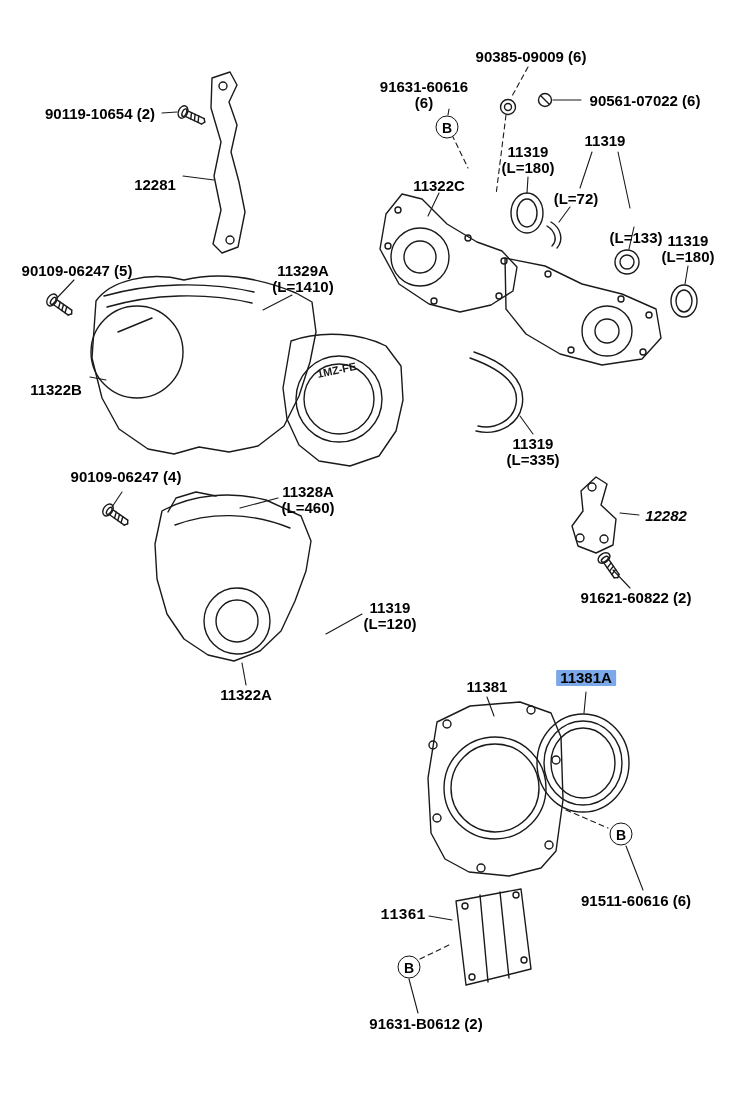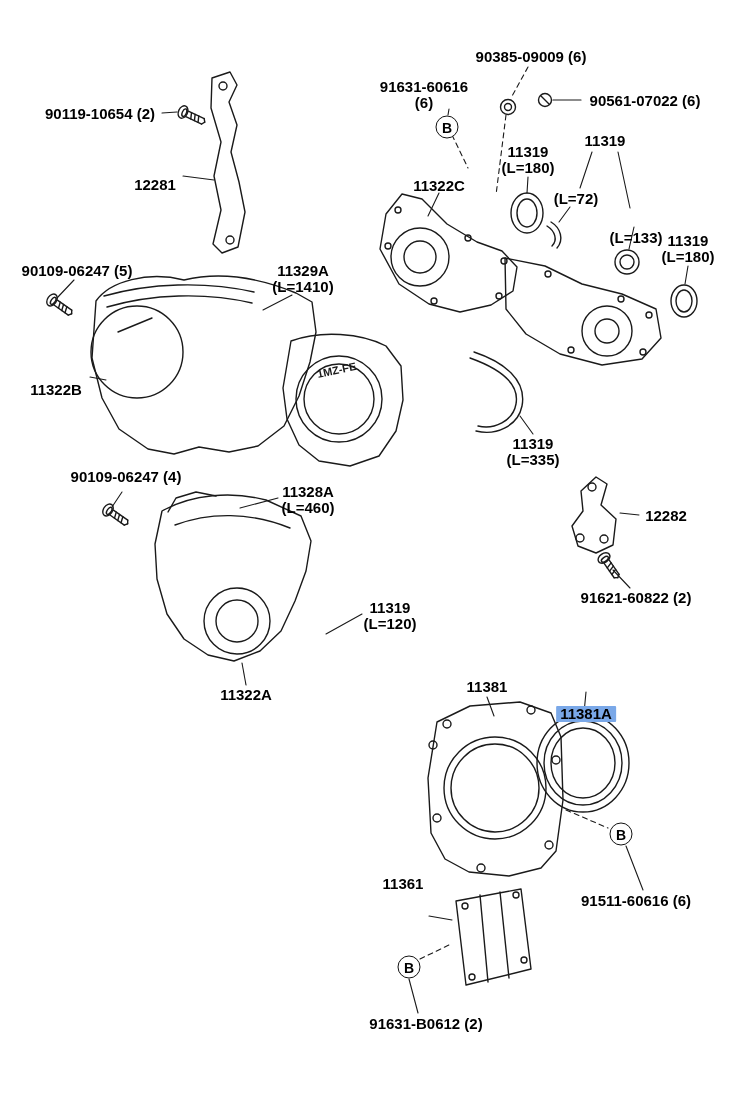--- a/index.html
+++ b/index.html
@@ -280,49 +280,49 @@
     <span class="l2">(L=335)</span>
   </div>
   <div class="plabel" style="left:126px; top:469px;">
     <span class="l1">90109-06247 (4)</span>
 
   </div>
   <div class="plabel" style="left:308px; top:484px;">
     <span class="l1">11328A</span>
     <span class="l2">(L=460)</span>
   </div>
-  <div class="plabel" style="left:666px; top:508px;">
+  <div class="plabel" style="left:666px; top:508px;font-style:italic;">
     <span class="l1">12282</span>
 
   </div>
   <div class="plabel" style="left:636px; top:590px;">
     <span class="l1">91621-60822 (2)</span>
 
   </div>
   <div class="plabel" style="left:390px; top:600px;">
     <span class="l1">11319</span>
     <span class="l2">(L=120)</span>
   </div>
   <div class="plabel" style="left:246px; top:687px;">
     <span class="l1">11322A</span>
 
   </div>
   <div class="plabel" style="left:487px; top:679px;">
     <span class="l1">11381</span>
 
   </div>
-  <div class="plabel hl" style="left:586px; top:670px;margin-top:36px;">
+  <div class="plabel hl" style="left:586px; top:670px;">
     <span class="l1">11381A</span>
 
   </div>
   <div class="plabel" style="left:636px; top:893px;">
     <span class="l1">91511-60616 (6)</span>
 
   </div>
-  <div class="plabel" style="left:403px; top:876px;">
+  <div class="plabel" style="left:403px; top:908px;font-family:Liberation Mono, monospace;">
     <span class="l1">11361</span>
 
   </div>
   <div class="plabel" style="left:426px; top:1016px;">
     <span class="l1">91631-B0612 (2)</span>
 
   </div>
 
   <div class="bmark" style="left:447px; top:127px;">B</div>
   <div class="bmark" style="left:621px; top:834px;">B</div>

